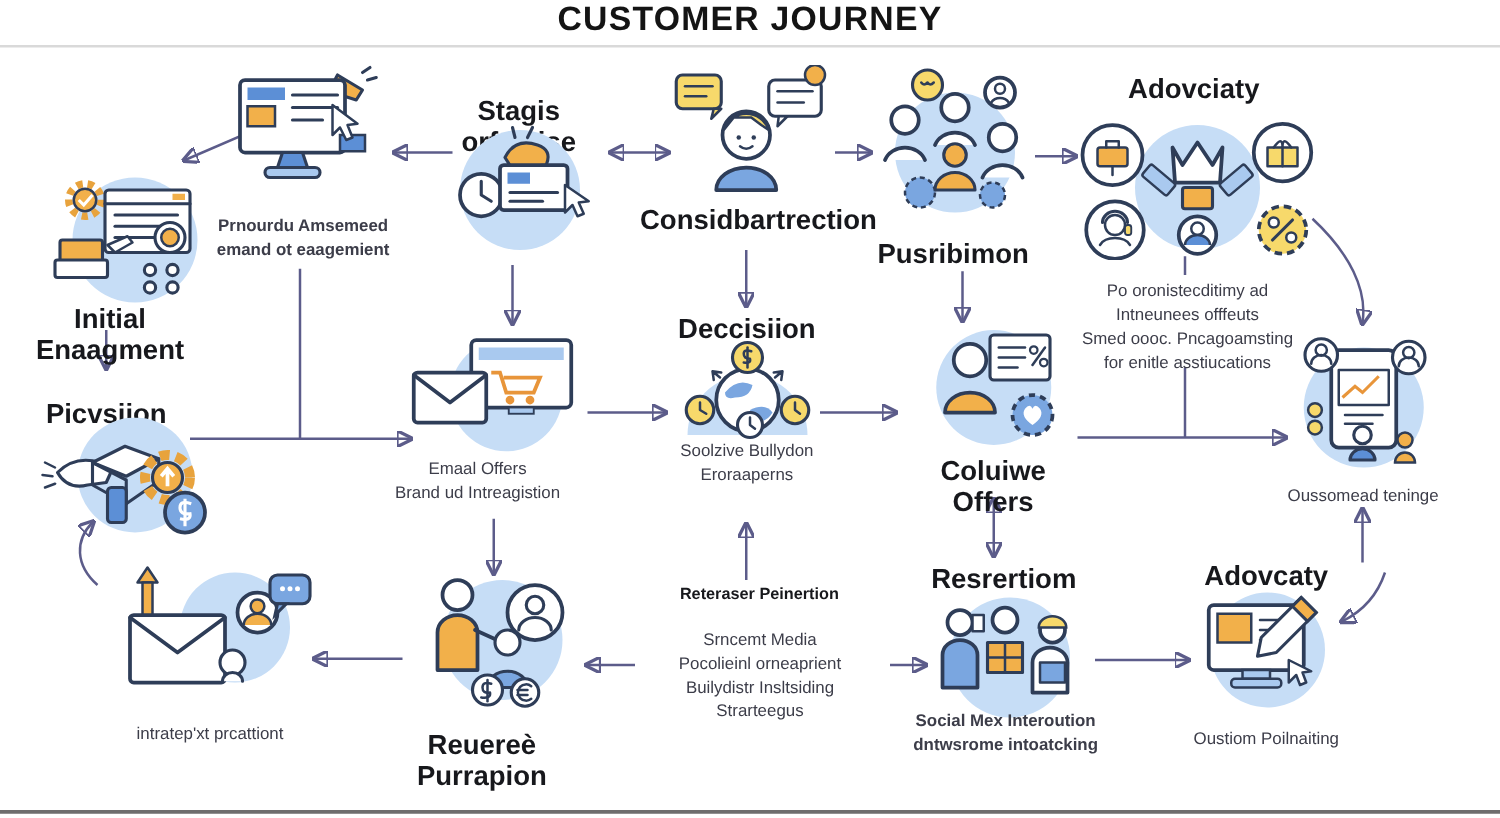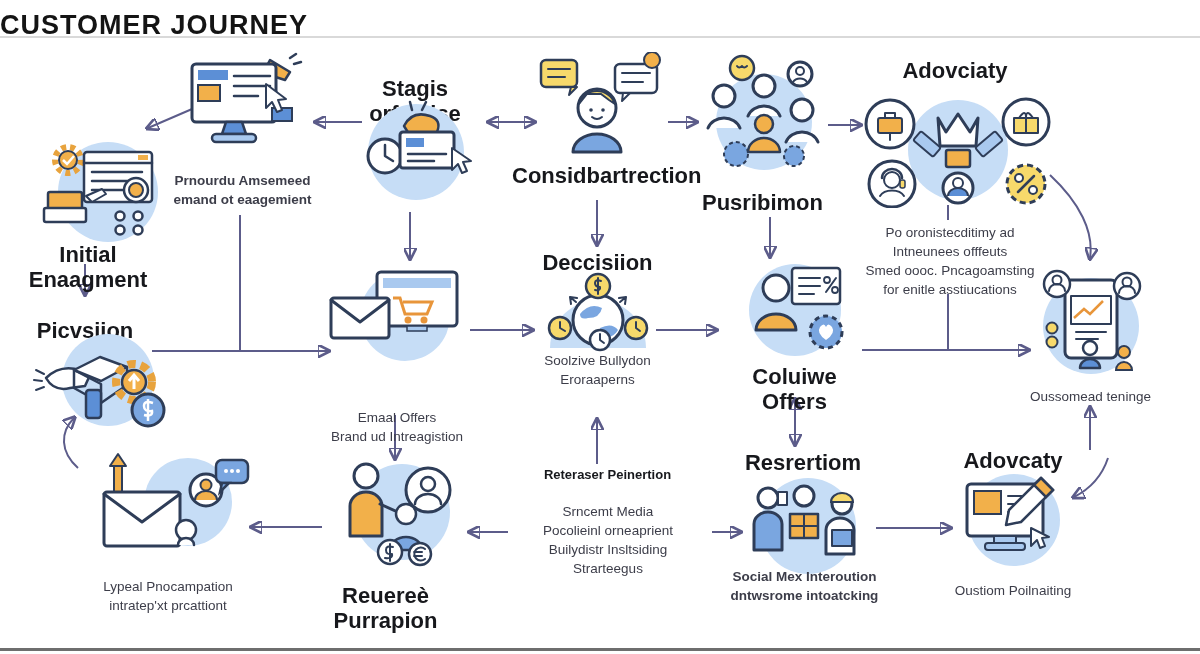--- a/index.html
+++ b/index.html
@@ -2,21 +2,21 @@
 <html><head>
 <meta charset="utf-8">
 <style>
   html,body{margin:0;padding:0;}
   body{
     width:1200px;height:654px;position:relative;background:#ffffff;
     font-family:"Liberation Sans", sans-serif;color:#1d1d22;overflow:hidden;
   }
   .abs{position:absolute;}
   .title{
-    left:0;right:0;top:10px;text-align:left;font-size:27px;font-weight:bold;
+    left:0;right:0;top:0;text-align:center;font-size:27px;font-weight:bold;
     letter-spacing:1px;color:#141414;
   }
   .hline{left:0;width:1200px;height:2px;background:#d9d9d9;}
   .hline.bottom{background:#6e6e6e;height:3px;}
   .nlabel{font-weight:bold;font-size:22px;color:#17181c;text-align:center;line-height:1.15;}
   .nlabel.big{font-size:13px;}
   .ncap{font-size:13.5px;color:#3c3d49;text-align:center;line-height:1.4;}
   .icon svg{display:block;}
   .s{stroke:#2e3d58;stroke-width:2.5;stroke-linecap:round;stroke-linejoin:round;fill:none;}
   .fw{fill:#ffffff;}
@@ -242,21 +242,21 @@
     <rect x="52" y="6" width="80" height="54" rx="4" class="s fw" style="stroke-width:3"></rect>
     <rect x="58" y="12" width="68" height="10" class="flb"></rect>
     <path d="M68 32 h7 l5 16 h22 l5 -12 h-29" fill="none" stroke="#e8953a" stroke-width="3"></path>
     <circle cx="83" cy="54" r="3.5" fill="#e8953a"></circle>
     <circle cx="99" cy="54" r="3.5" fill="#e8953a"></circle>
     <rect x="82" y="60" width="20" height="5" class="flb" stroke="#2e3d58" stroke-width="1.5"></rect>
     <rect x="6" y="32" width="58" height="40" rx="3" class="s fw" style="stroke-width:3"></rect>
     <path d="M6 34 l29 22 29 -22" class="s" style="stroke-width:3"></path>
   </svg>
 </div>
-<div class="abs ncap" style="left:308px;top:366px;width:178px;margin-top:43px;">
+<div class="abs ncap" style="left:293px;top:366px;width:178px;">
   <div>Emaal Offers</div>
   <div>Brand ud Intreagistion</div>
 </div>
 
 <div class="abs nlabel" style="left:530px;top:250px;width:135px;">Deccisiion</div>
 <div class="abs icon" style="left:540px;top:270px;">
   <svg width="116" height="82" viewBox="0 0 116 82">
     <path d="M10 78 a48 48 0 0 1 96 0 z" class="bg"></path>
     <circle cx="58" cy="50" r="25" class="s fw" style="stroke-width:3"></circle>
     <path d="M40 44 q10 -12 22 -6 q-2 10 -14 10 q-8 2 -8 -4 z" class="fb"></path>
@@ -335,21 +335,20 @@
     <rect x="128" y="8" width="32" height="23" rx="6" class="fb" stroke="#2e3d58" stroke-width="2.5"></rect>
     <path d="M134 31 l-2 9 9 -9 z" class="fb" stroke="#2e3d58" stroke-width="2.5"></path>
     <circle cx="138" cy="19" r="2" fill="#fff"></circle>
     <circle cx="144" cy="19" r="2" fill="#fff"></circle>
     <circle cx="150" cy="19" r="2" fill="#fff"></circle>
     <circle cx="98" cy="78" r="10" class="s fw" style="stroke-width:2.5"></circle>
     <path d="M90 93 a8 7 0 0 1 16 0" class="s fw" style="stroke-width:2.5"></path>
   </svg>
 </div>
 <div class="abs ncap" style="left:78px;top:578px;width:180px;">
-  <div>Lypeal Pnocampation</div>
   <div>intratep'xt prcattiont</div>
 </div>
 
 <div class="abs icon" style="left:322px;top:456px;">
   <svg width="142" height="118" viewBox="0 0 142 118">
     <circle cx="80" cy="56" r="48" class="bg"></circle>
     <circle cx="44" cy="20" r="12" class="s fw" style="stroke-width:3"></circle>
     <path d="M28 80 v-30 a16 14 0 0 1 32 0 v30 z" class="s fo" style="stroke-width:3"></path>
     <path d="M58 48 l22 10" class="s" style="stroke-width:3"></path>
     <circle cx="106" cy="34" r="22" class="s fw" style="stroke-width:3"></circle>

